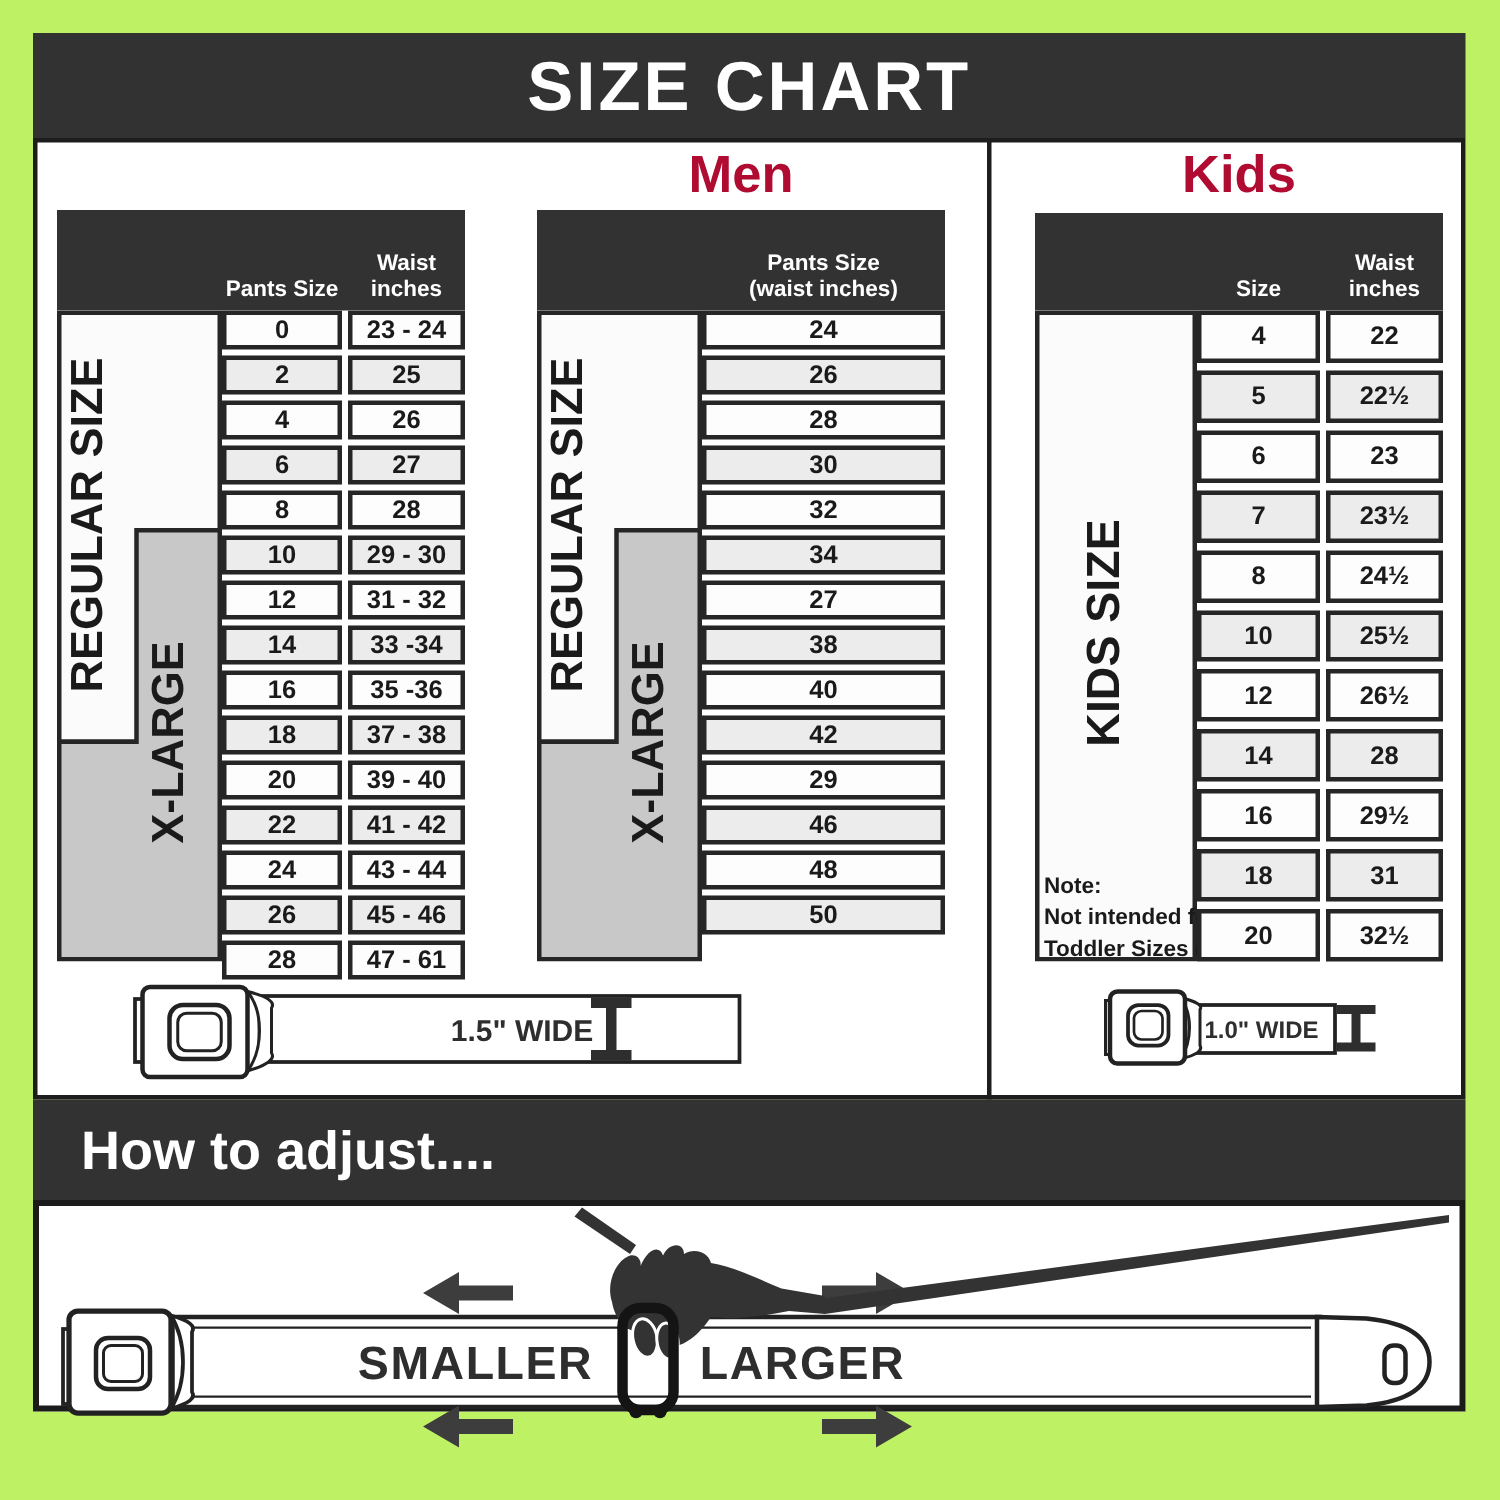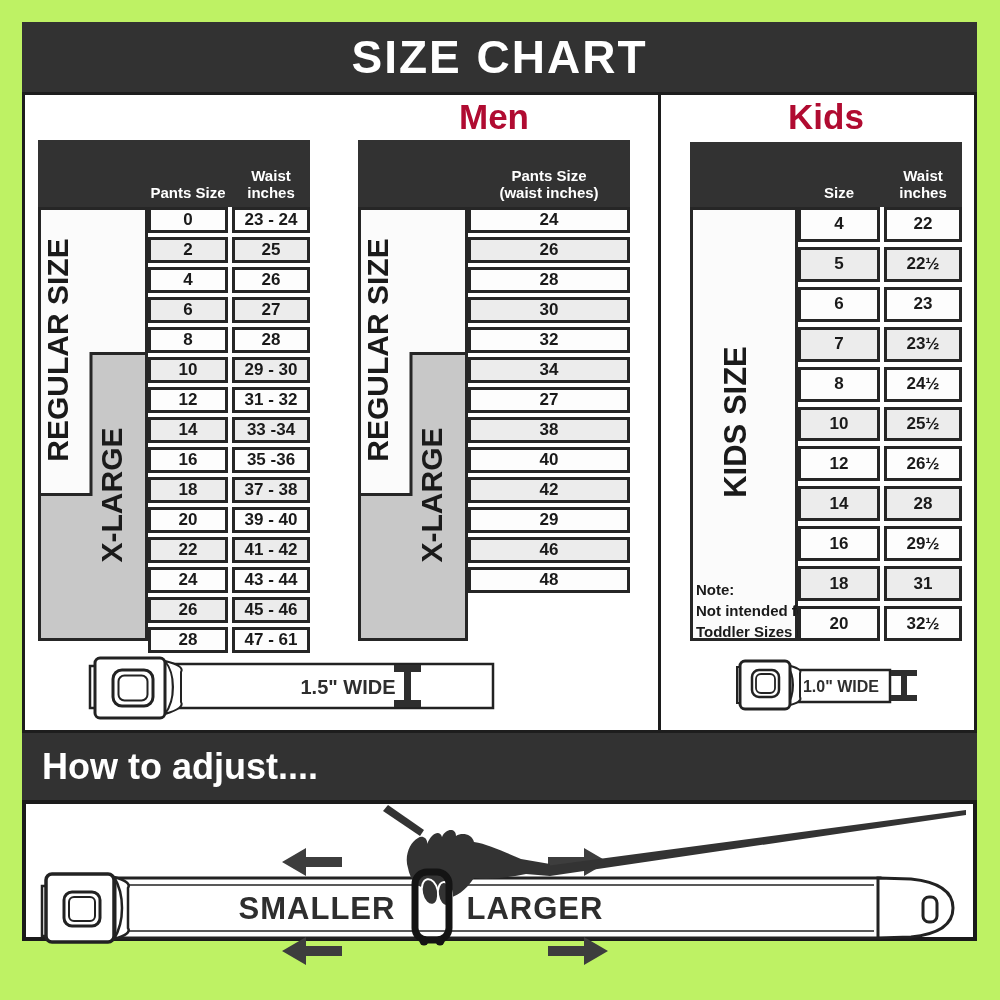--- a/index.html
+++ b/index.html
@@ -46,21 +46,21 @@
   #menLabels{left:358px;top:207px;}
   #kidsLabels{left:690px;top:207px;}
   .vlabel{font-weight:bold;fill:#1a1a1a;}
   .note-txt{font-weight:bold;fill:#1a1a1a;}
 
   .belt-svg{position:absolute;}
   #adultBelt{left:85px;top:650px;}
   #kidsBelt{left:735px;top:656px;}
 
   #adjustBanner{left:22px;top:733px;width:955px;height:67px;display:flex;align-items:center;
-                padding-left:20px;font-size:36px;}
+                padding-left:32px;font-size:36px;}
   #adjustBox{position:absolute;left:22px;top:800px;width:955px;height:141px;
              border:4px solid #1b1b1b;box-sizing:border-box;background:#fff;}
   #adjustBox svg{display:block;}
   .belt-line{fill:#ffffff;stroke:#222222;}
   .svg-label{font-weight:bold;fill:#2e2e2e;}
 </style>
 </head>
 <body>
 
 <div class="page">
@@ -162,20 +162,21 @@
       <div class="cell">30</div>
       <div class="cell">32</div>
       <div class="cell">34</div>
       <div class="cell">27</div>
       <div class="cell">38</div>
       <div class="cell">40</div>
       <div class="cell">42</div>
       <div class="cell">29</div>
       <div class="cell">46</div>
       <div class="cell">48</div>
+      <div class="cell">50</div>
     </div>
   <div class="col" id="kidsColSize">
 
   <div class="cell">4</div>
       <div class="cell">5</div>
       <div class="cell">6</div>
       <div class="cell">7</div>
       <div class="cell">8</div>
       <div class="cell">10</div>
       <div class="cell">12</div>

